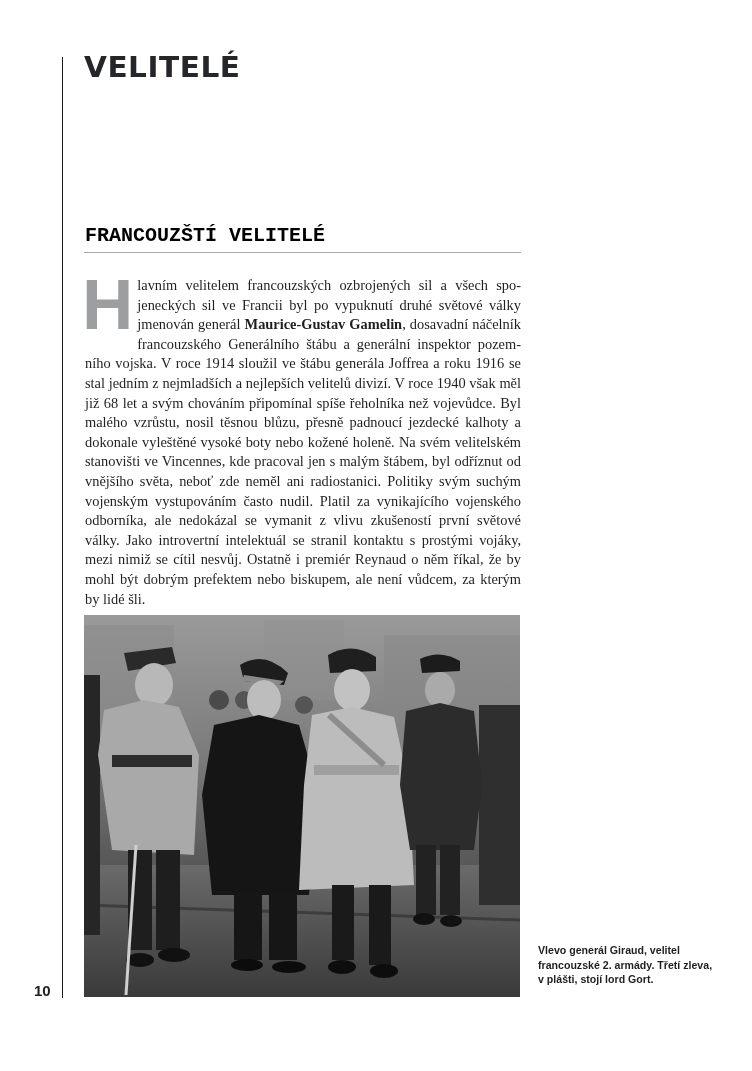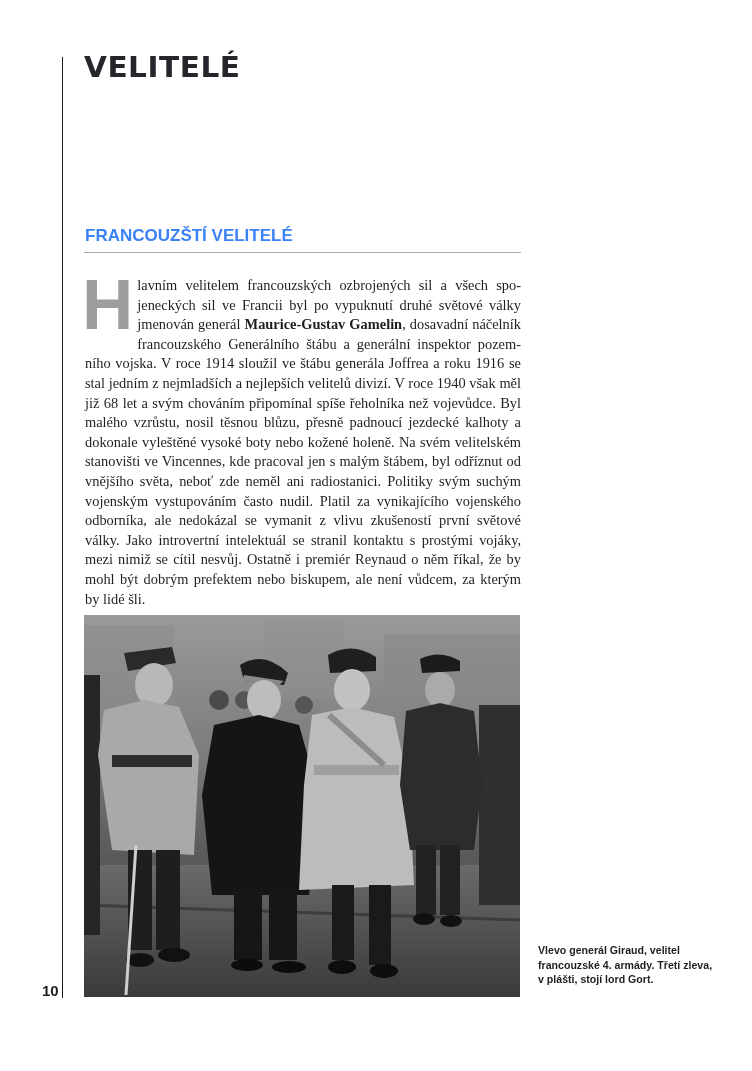--- a/index.html
+++ b/index.html
@@ -6,22 +6,22 @@
   body { width: 752px; height: 1071px; position: relative; overflow: hidden; }
   .rule-v { position: absolute; left: 62px; top: 57px; width: 1px; height: 941px; background: #1c1c1c; }
   .chapter-title {
     position: absolute; left: 84px; top: 50px; margin: 0;
     font-family: "DejaVu Sans", sans-serif; font-weight: 900; font-size: 29px;
     letter-spacing: 0.5px; color: #24262b; line-height: 34px;
     transform: scaleX(1.02); transform-origin: left;
   }
   .section-title {
     position: absolute; left: 85px; top: 223px; margin: 0;
-    font-family: Liberation Sans, sans-serif; font-weight: 700; font-size: 17px;
-    color: #3b82f6; line-height: 26px;
+    font-family: Liberation Mono, monospace; font-weight: 700; font-size: 20px;
+    color: #000000; line-height: 26px;
   }
   .section-rule { position: absolute; left: 84px; top: 252px; width: 437px; height: 1px; background: #a9a9ab; }
   .body-text {
     position: absolute; left: 85px; top: 276px; width: 436px; margin: 0;
     font-family: "Liberation Serif", serif; font-size: 14.4px; line-height: 19.6px;
     color: #1f1f1f; text-align: justify; hyphens: manual;
   }
   .drop-cap {
     float: left; font-family: "Liberation Sans", sans-serif; font-weight: 700;
     font-size: 71px; line-height: 56px; color: #9d9ea0; margin: 1px 4px 0 -3px; height: 58px;
@@ -31,21 +31,21 @@
     position: absolute; left: 84px; top: 615px; width: 436px; height: 382px; overflow: hidden;
     background: linear-gradient(180deg, #8b8b8b 0%, #6f6f6f 40%, #4a4a4a 70%, #5a5a5a 100%);
   }
   .photo svg { display: block; }
   .caption {
     position: absolute; left: 538px; top: 943px; width: 180px; margin: 0;
     font-family: "Liberation Sans", sans-serif; font-weight: 700; font-size: 10.6px;
     line-height: 14.6px; color: #1f1f1f;
   }
   .page-number {
-    position: absolute; left: 42px; top: 982px;
+    position: absolute; left: 34px; top: 982px;
     font-family: "Liberation Sans", sans-serif; font-weight: 700; font-size: 15px; color: #1f1f1f; text-align: right;
   }
 </style>
 </head>
 <body>
 
 <div class="rule-v"></div>
 
 <h1 class="chapter-title">VELITELÉ</h1>
 
@@ -123,15 +123,15 @@
       <ellipse cx="356" cy="75" rx="15" ry="18" fill="#aaaaaa"></ellipse>
       <path d="M322 96 L356 88 L390 96 L398 170 L390 235 L326 235 L316 170 Z" fill="#2c2c2c"></path>
       <rect x="332" y="230" width="20" height="70" fill="#222"></rect>
       <rect x="356" y="230" width="20" height="70" fill="#222"></rect>
       <ellipse cx="340" cy="304" rx="11" ry="6" fill="#111"></ellipse>
       <ellipse cx="367" cy="306" rx="11" ry="6" fill="#111"></ellipse>
     </g>
   </svg>
 </div>
 
-<p class="caption">Vlevo generál Giraud, velitel francouzské 4. armády. Třetí zleva, v plášti, stojí lord Gort.</p>
+<p class="caption">Vlevo generál Giraud, velitel francouzské 2. armády. Třetí zleva, v plášti, stojí lord Gort.</p>
 
 <div class="page-number">10</div>
 
 </body></html>

